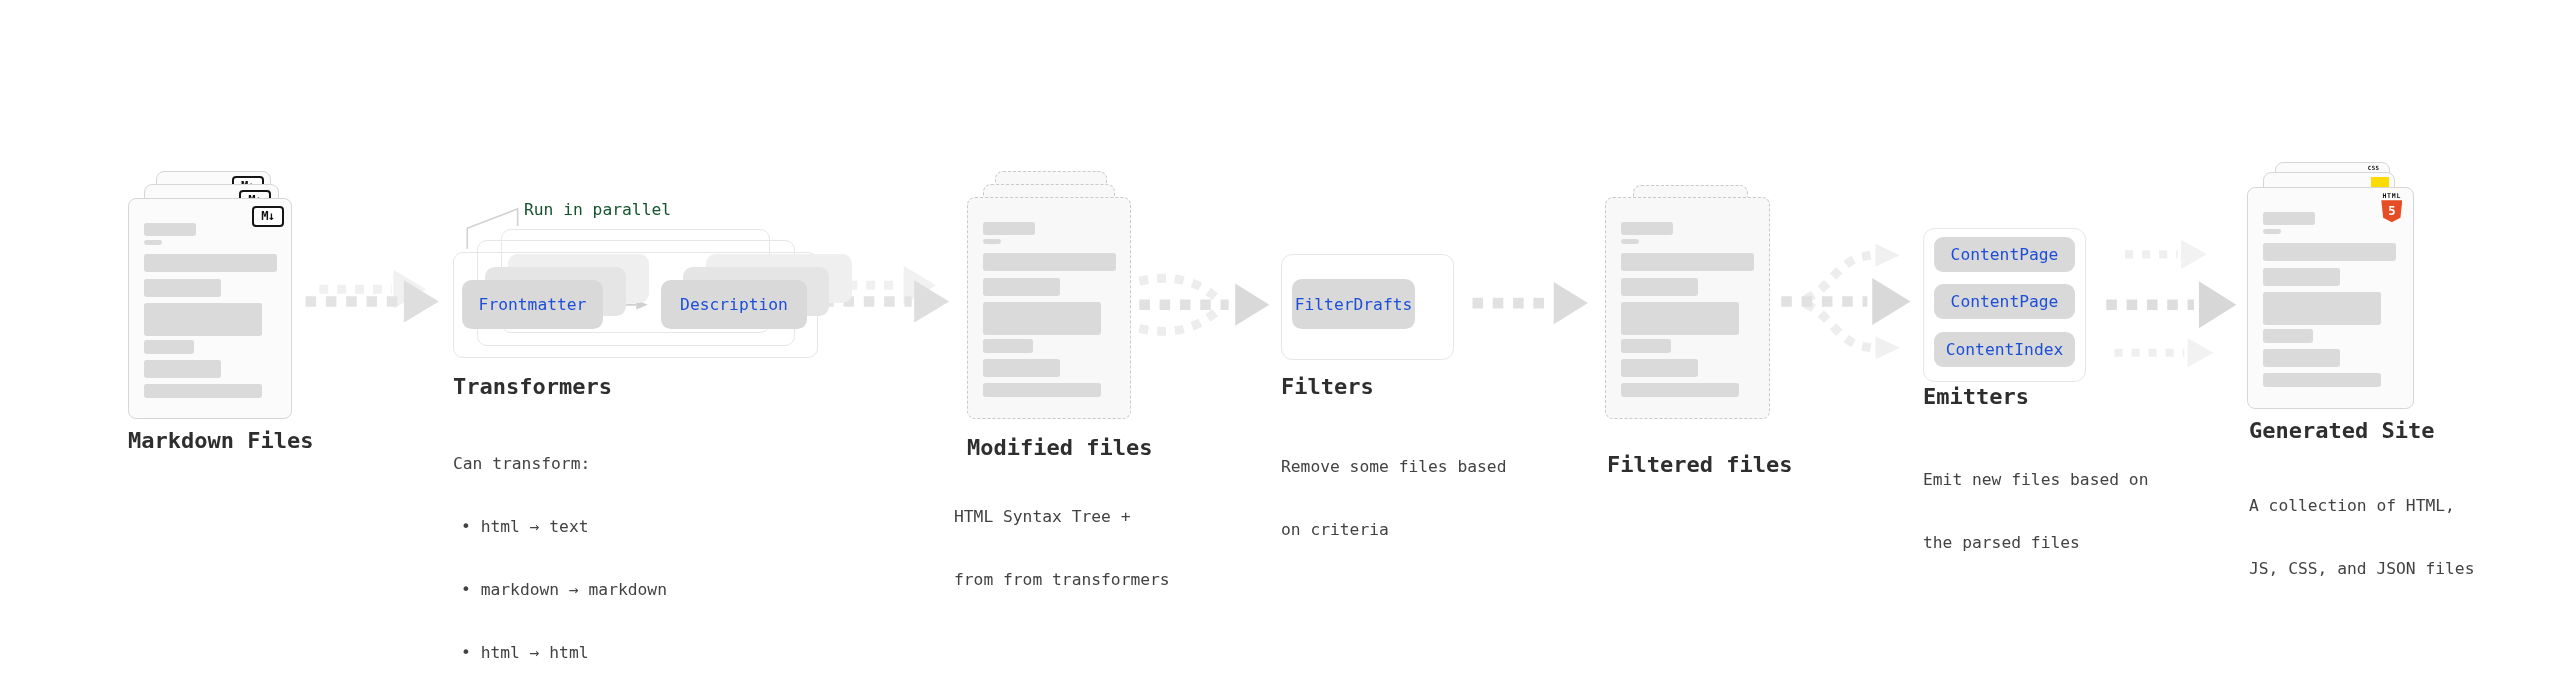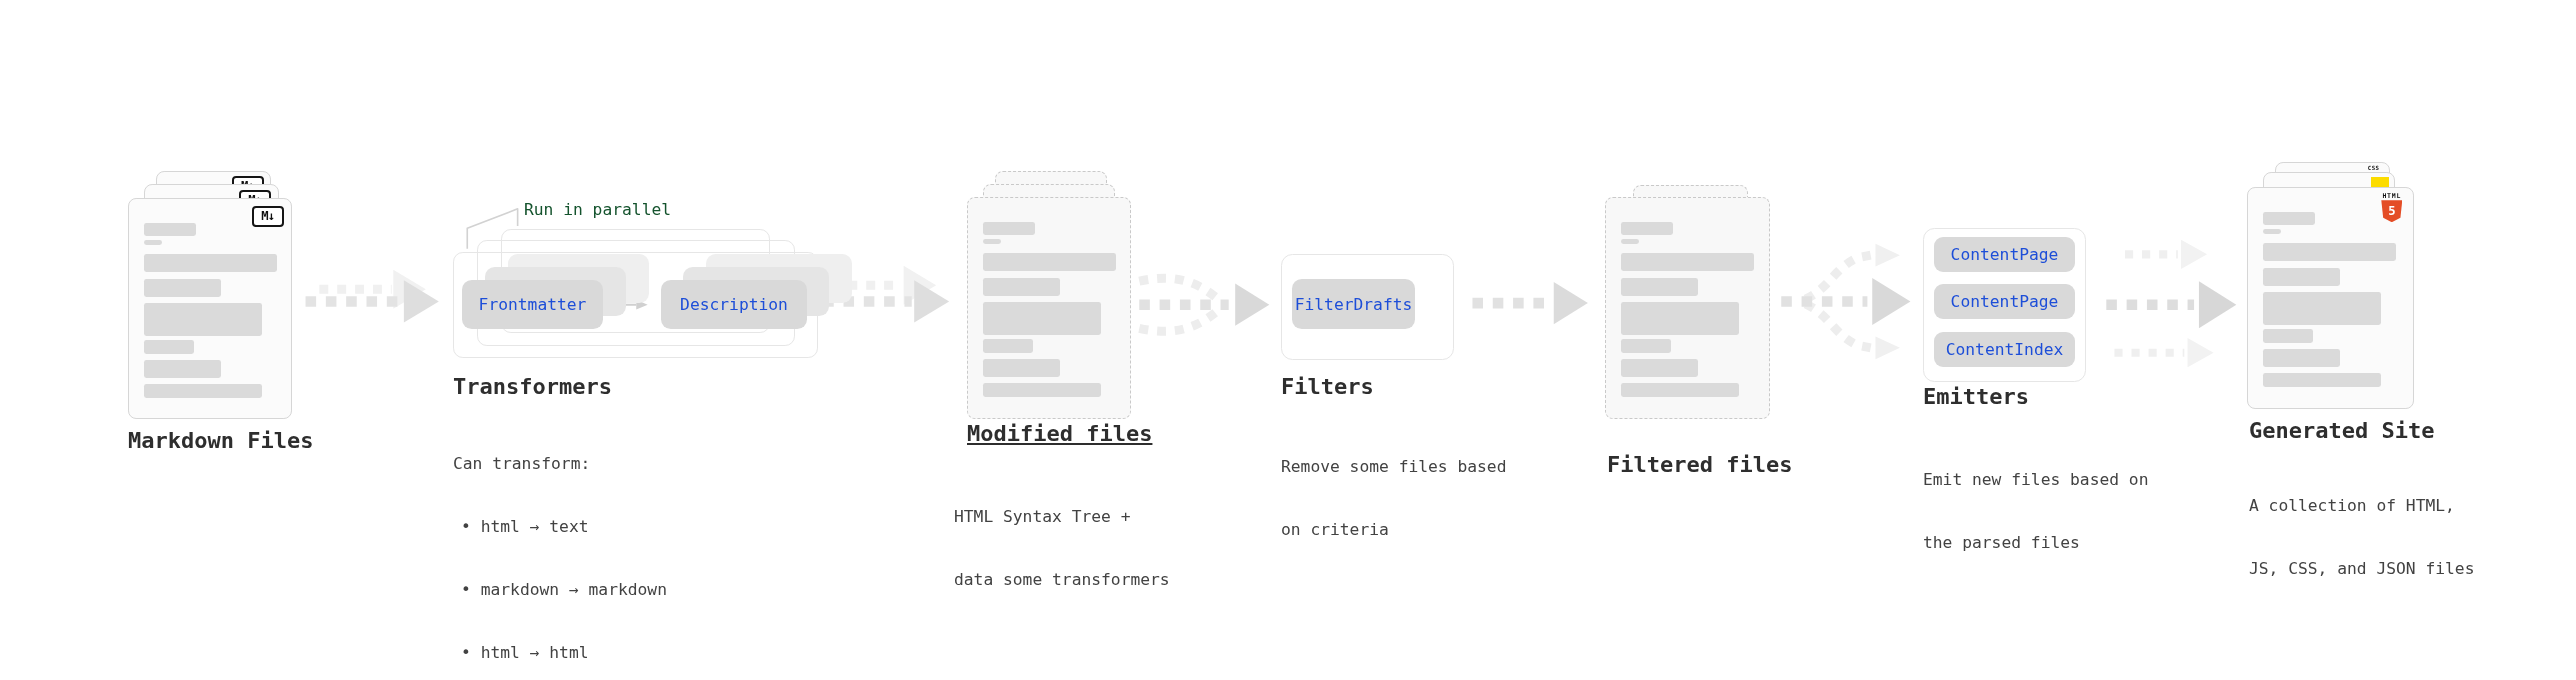--- a/index.html
+++ b/index.html
@@ -168,24 +168,24 @@
       <div class="card dashed" style="left:967px;top:197px;width:164px;height:222px;">
         <div class="bar b1"></div>
         <div class="bar b2"></div>
         <div class="bar b3"></div>
         <div class="bar b4"></div>
         <div class="bar b5"></div>
         <div class="bar b6"></div>
         <div class="bar b7"></div>
         <div class="bar b8"></div>
       </div>
-      <div class="h1" style="left:967px;top:422px;text-decoration:underline;">Modified files</div>
+      <div class="h1" style="left:967px;top:436px;">Modified files</div>
       <div class="sub" style="left:954px;top:464px;">
         <div>HTML Syntax Tree +</div>
-        <div>data some transformers</div>
+        <div>from from transformers</div>
       </div>
     </div>
 
     <div>
       <div class="obox" style="left:1281px;top:254px;width:173px;height:106px;border-radius:11.4px;"></div>
       <div class="btn" style="left:1292px;top:279px;width:123px;height:50px;"><span>FilterDrafts</span></div>
       <div class="h1" style="left:1281px;top:375px;">Filters</div>
       <div class="sub" style="left:1281px;top:414px;">
         <div>Remove some files based</div>
         <div>on criteria</div>

